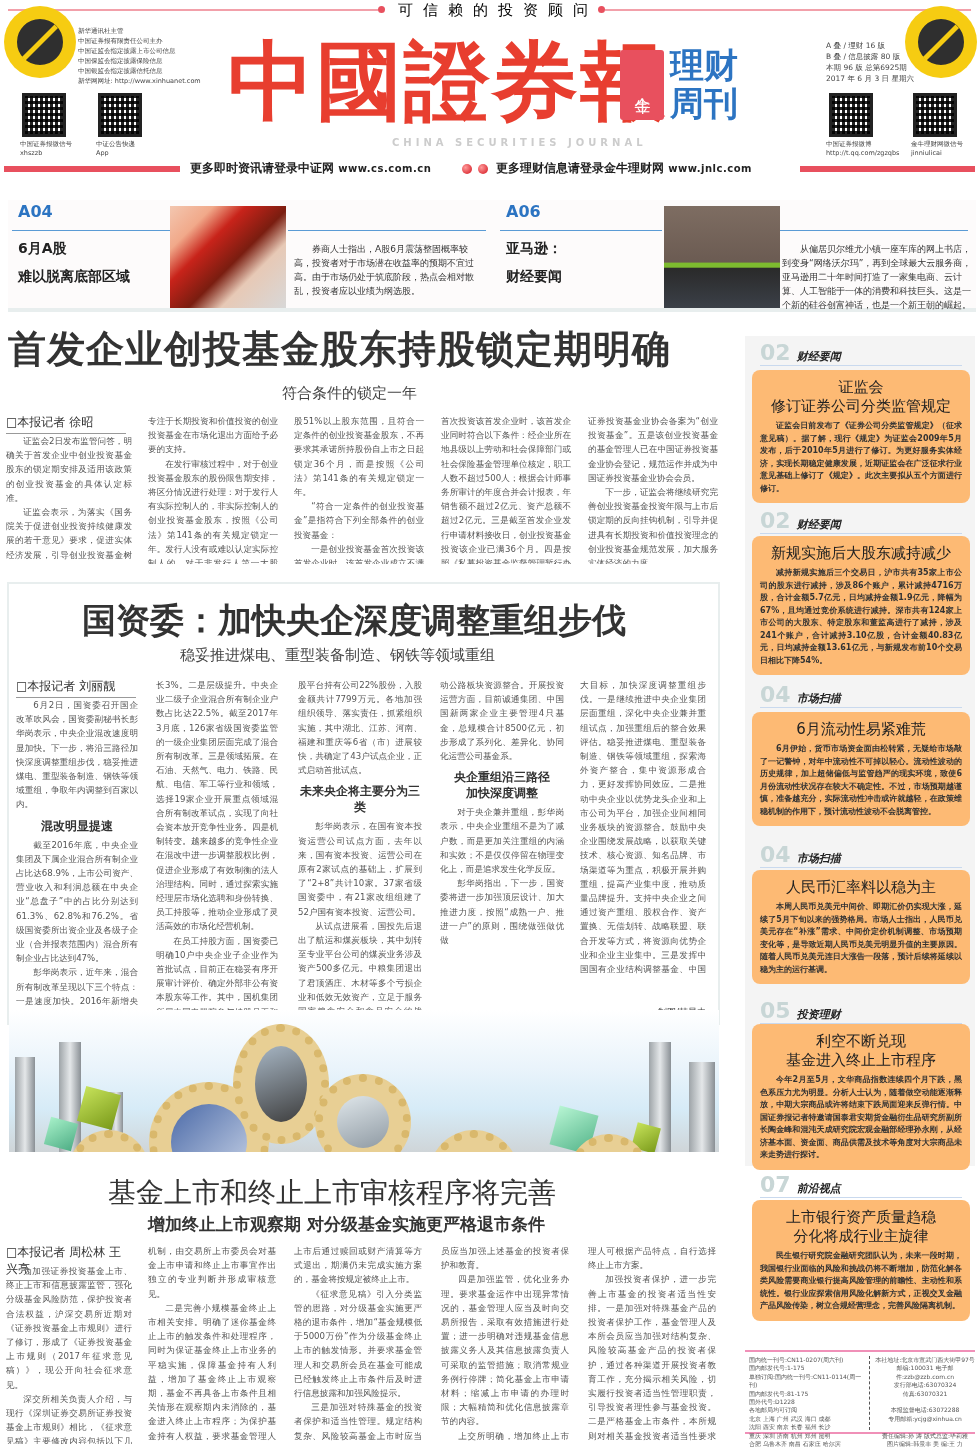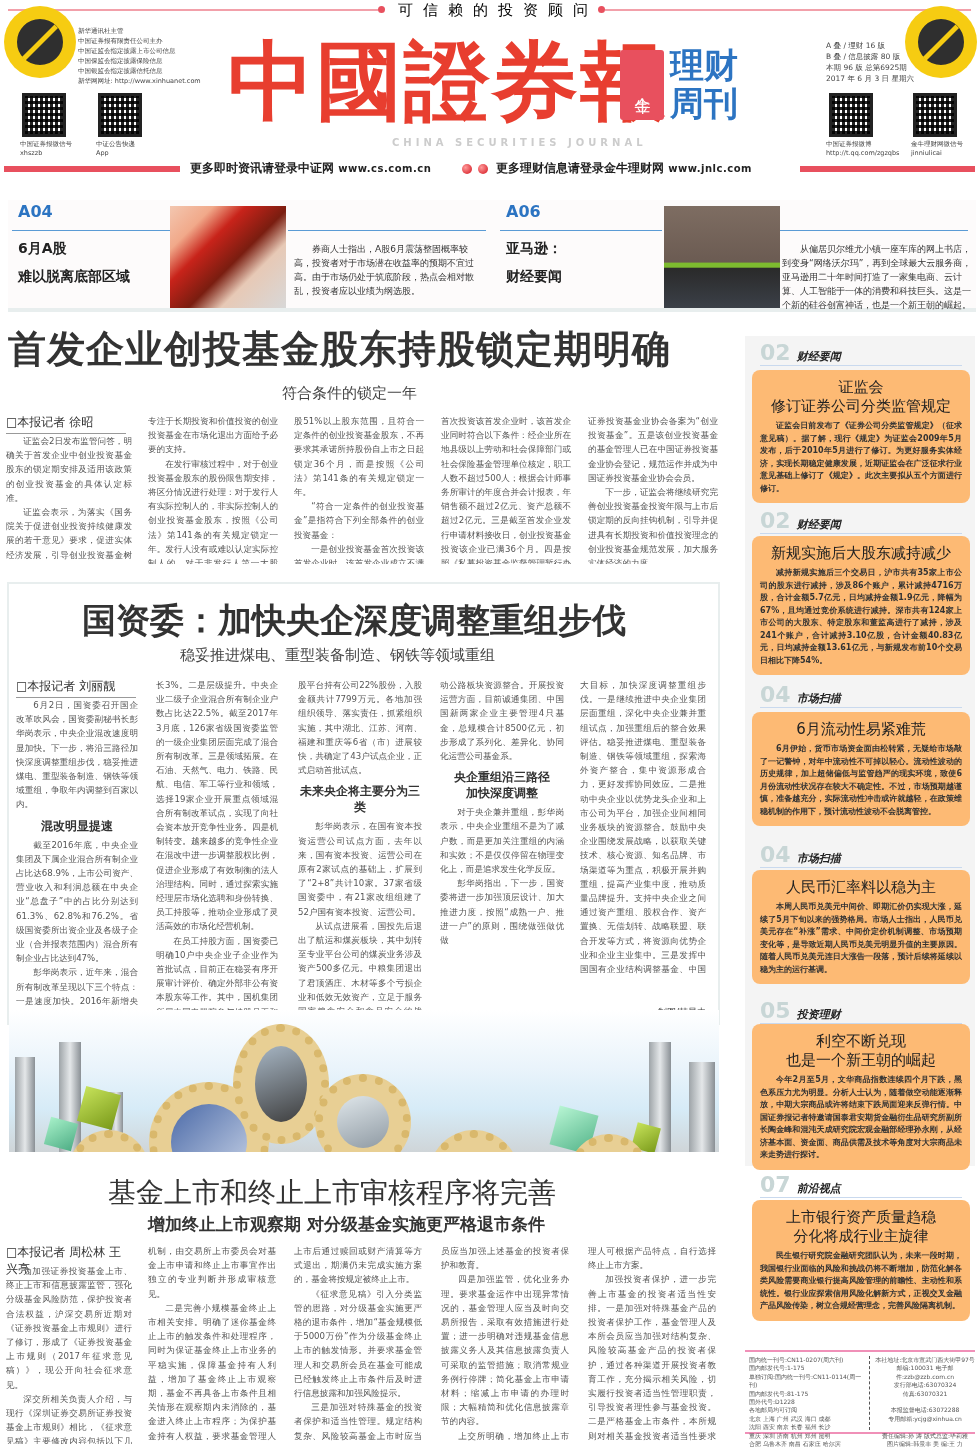--- a/index.html
+++ b/index.html
@@ -297,21 +297,21 @@
   <div class="ct">
       <div>人民币汇率料以稳为主</div>
     </div>
   <div class="cb">本周人民币兑美元中间价、即期汇价仍实现大涨，延续了5月下旬以来的强势格局。市场人士指出，人民币兑美元存在“补涨”需求、中间价定价机制调整、市场预期变化等，是导致近期人民币兑美元明显升值的主要原因。随着人民币兑美元连日大涨告一段落，预计后续将延续以稳为主的运行基调。</div>
 </div>
 
 <div class="sec-head" style="top:1000px;"><span class="num">05</span><span class="lbl">投资理财</span></div>
 <div class="card" style="top:1024px;">
   <div class="ct">
       <div>利空不断兑现</div>
-      <div>也是一个新王朝的崛起</div>
+      <div>基金进入终止上市程序</div>
     </div>
   <div class="cb">今年2月至5月，文华商品指数连续四个月下跌，黑色系压力尤为明显。分析人士认为，随着做空动能逐渐释放，中期大宗商品或许将结束下跌局面迎来反弹行情。中国证券报记者特邀请国泰君安期货金融衍生品研究所副所长陶金峰和混沌天成研究院宏观金融部经理孙永刚，从经济基本面、资金面、商品供需及技术等角度对大宗商品未来走势进行探讨。</div>
 </div>
 
 <div class="sec-head" style="top:1174px;"><span class="num">07</span><span class="lbl">前沿视点</span></div>
 <div class="card" style="top:1200px;">
   <div class="ct">
       <div>上市银行资产质量趋稳</div>
       <div>分化将成行业主旋律</div>
     </div>

